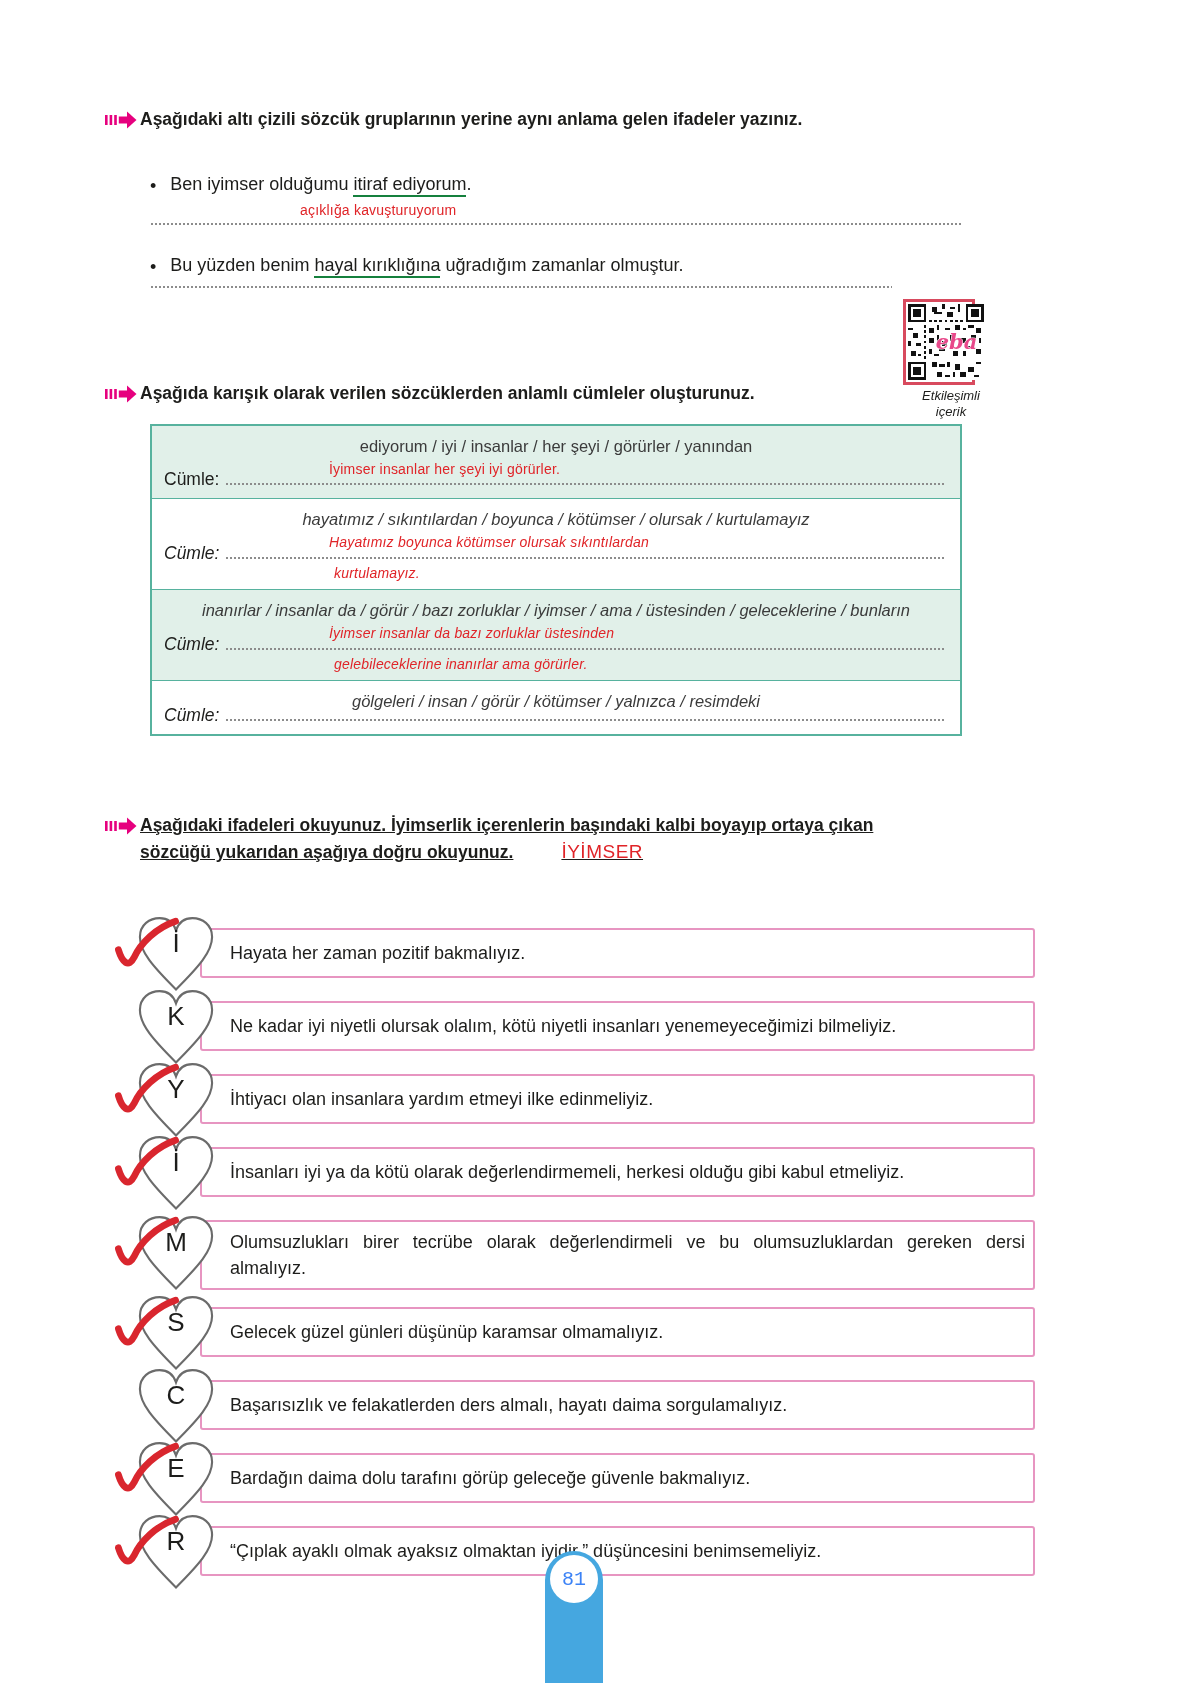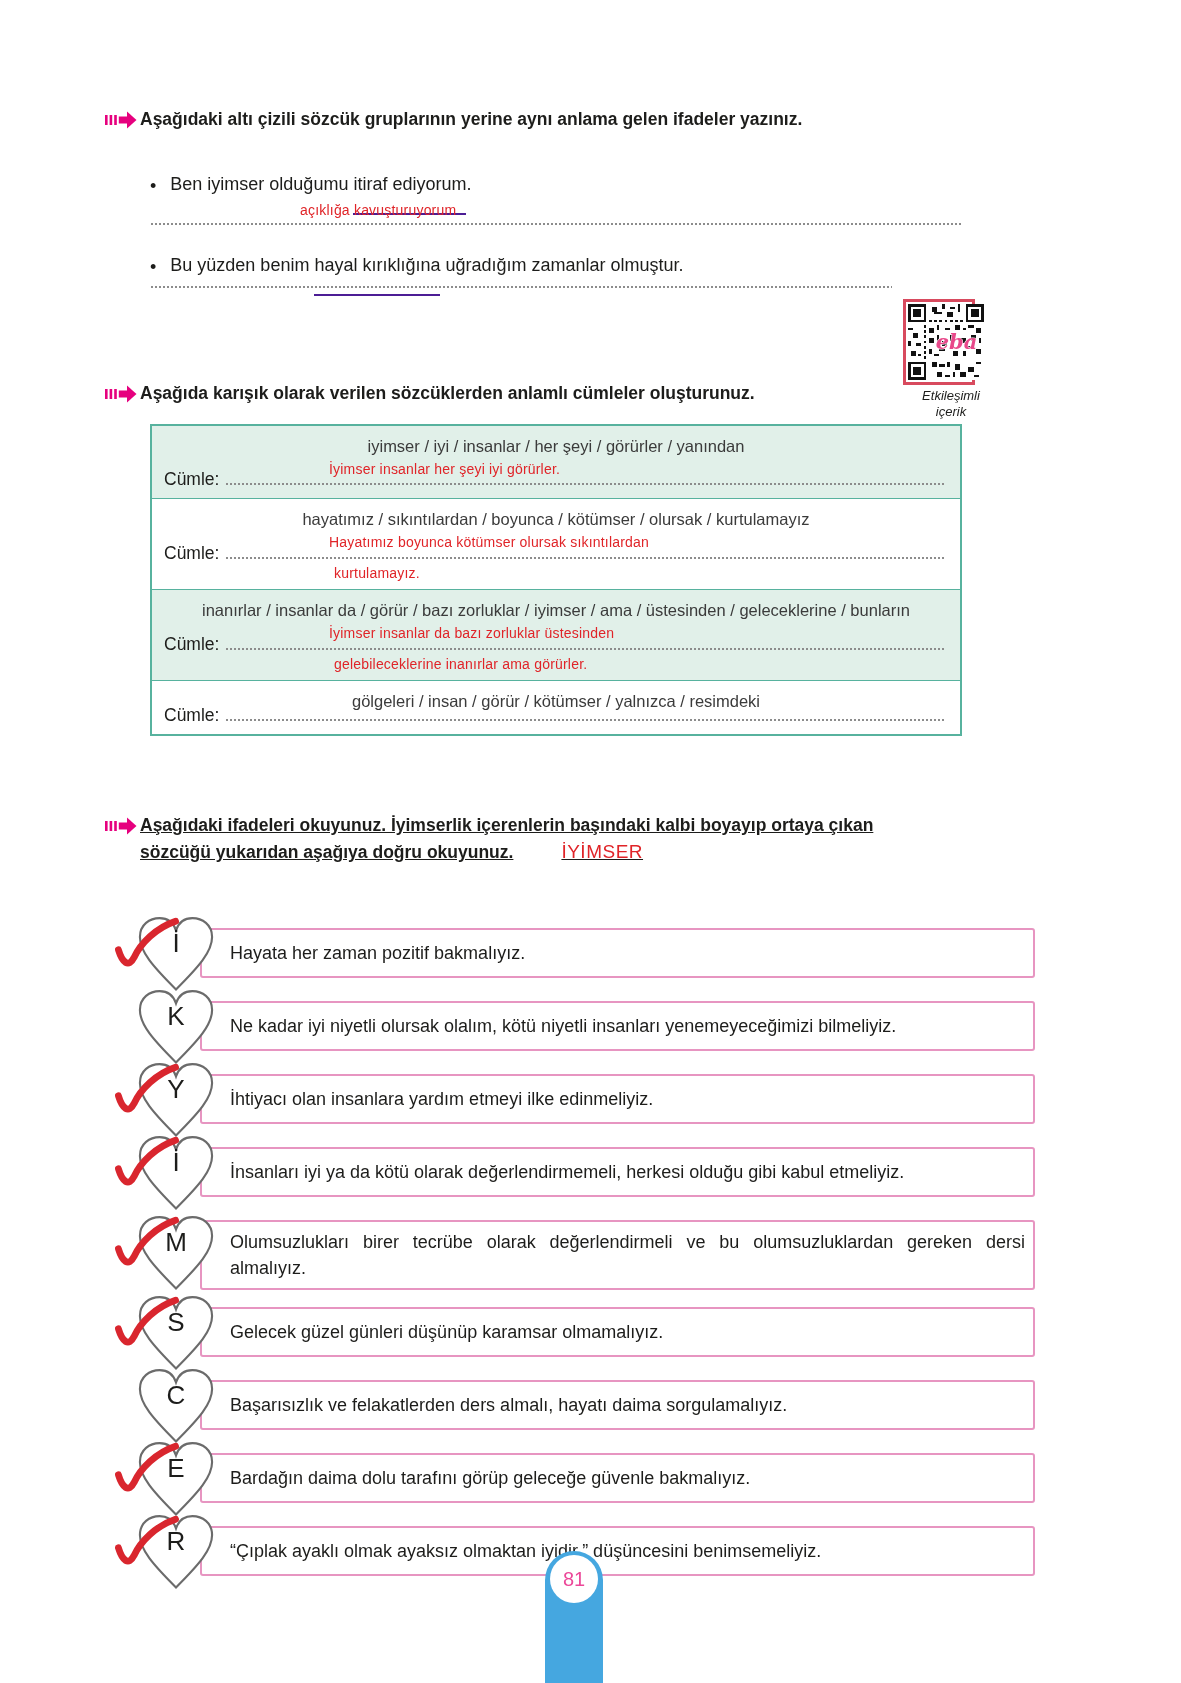--- a/index.html
+++ b/index.html
@@ -6,33 +6,33 @@
   body{
     width:1181px;height:1683px;position:relative;background:#ffffff;
     font-family:"Liberation Sans",sans-serif;color:#1d1d1b;overflow:hidden;
   }
   .sec-head{display:flex;gap:3px;align-items:flex-start;font-weight:bold;font-size:17.5px;line-height:1.5;}
   .arrow-icon{flex:none;margin-top:4px;}
   
   #sec1{position:absolute;left:105px;top:106px;width:935px;}
   .bullet-row{display:flex;gap:14px;font-size:18px;margin-left:45px;}
   .bullet-dot{font-size:18px;line-height:1.4;}
-  .em-underline{border-bottom:2px solid #4c1d95;padding-bottom:19px;}
+  .em-underline{border-bottom:2px solid #15803d;padding-bottom:1px;}
   .hand{color:#e02428;font-size:14px;letter-spacing:.2px;}
   .dotline{height:2px;background-image:radial-gradient(circle,#8c8c8c 0.9px,transparent 1.05px);
     background-size:4px 2px;background-repeat:repeat-x;}
   
   #qr-wrap{position:absolute;left:903px;top:299px;width:96px;text-align:center;}
   #qr-box{border:3px solid #d84a5e;background:#fff;padding:2px;width:72px;height:86px;box-sizing:border-box;}
   #qr-label{font-style:italic;font-size:13px;line-height:1.25;margin-top:3px;color:#1d1d1b;}
   
   #sec2-head{position:absolute;left:105px;top:380px;width:900px;}
   #sbox{position:absolute;left:150px;top:424px;width:812px;border:2px solid #57b29e;background:#fff;box-sizing:border-box;}
   .srow{padding:8px 12px 8px 12px;position:relative;}
-  .srow + .srow{border-top:1.6px solid #57b29e;}
+  .srow + .srow{border-top:1.6px solid #57b29e;font-style:italic;}
   .srow.mint{background:#e1f0e9;}
   .scrambled{text-align:center;font-size:16.5px;color:#3b3b3b;white-space:nowrap;line-height:1.5;}
   .ans1{margin-left:165px;line-height:1.25;margin-top:2px;}
   .cumleline{display:flex;align-items:flex-end;margin-top:-9px;}
   .cumle-label{font-size:17.5px;flex:none;}
   .leader{flex:1;height:2px;margin:0 2px 5px 6px;background-image:radial-gradient(circle,#8c8c8c 0.9px,transparent 1.05px);background-size:4px 2px;background-repeat:repeat-x;}
   .ans2{margin-left:170px;line-height:1.2;margin-top:1px;}
   
   #sec3-head{position:absolute;left:105px;top:812px;width:1010px;text-decoration:underline;}
   #answer-word{color:#e02428;font-weight:normal;font-size:19px;letter-spacing:.5px;margin-left:48px;}
@@ -43,21 +43,21 @@
   .hstmt{font-size:18px;line-height:1.45;text-align:justify;color:#1d1d1b;}
   .heart{position:absolute;left:30px;top:50%;transform:translateY(-50%);width:82px;height:84px;}
   .heart svg.hshape{position:absolute;inset:0;}
   .hletter{position:absolute;left:0;right:0;top:34%;transform:translateY(-50%);
     text-align:center;font-size:26px;color:#1d1d1b;}
   .check{position:absolute;left:-22px;top:2px;width:68px;height:52px;}
   
   #page-tab{position:absolute;left:545px;top:1551px;width:58px;height:132px;background:#45a7e0;
     border-radius:29px 29px 0 0;}
   #page-circle{position:absolute;left:5px;top:4px;width:48px;height:48px;border-radius:50%;background:#fff;
-    display:flex;align-items:center;justify-content:center;font-size:20px;color:#ec4899;}
+    display:flex;align-items:center;justify-content:center;font-size:20px;color:#3b82f6;font-family:Liberation Mono, monospace;}
   .w1{margin-left:45px;width:812px;margin-top:5px;}
   .w2{margin-left:45px;width:742px;margin-top:5px;}
   .mt40{margin-top:42px;} .mt26{margin-top:30px;}
   .ansoff1{margin-left:195px;margin-top:3px;} .ansoff2{margin-left:190px;margin-top:3px;}
 </style>
 </head>
 <body>
 
 <svg width="0" height="0" style="position:absolute">
   <defs>
@@ -183,21 +183,21 @@
 
 <div id="sec2-head" class="sec-head">
   <svg class="arrow-icon" width="32" height="20" viewBox="0 0 32 20">
       <use href="#arrow-g"></use>
     </svg>
   <span>Aşağıda karışık olarak verilen sözcüklerden anlamlı cümleler oluşturunuz.</span>
 </div>
 
 <div id="sbox">
   <div class="srow mint">
-    <div class="scrambled">iyimser / iyi / insanlar / her şeyi / görürler / yanından</div>
+    <div class="scrambled">ediyorum / iyi / insanlar / her şeyi / görürler / yanından</div>
     <div class="ans1 hand">İyimser insanlar her şeyi iyi görürler.</div>
     <div class="cumleline">
         <span class="cumle-label">Cümle:</span>
         <span class="leader"></span>
       </div>
 
   </div>
   <div class="srow">
     <div class="scrambled">hayatımız / sıkıntılardan / boyunca / kötümser / olursak / kurtulamayız</div>
     <div class="ans1 hand">Hayatımız boyunca kötümser olursak sıkıntılardan</div>

